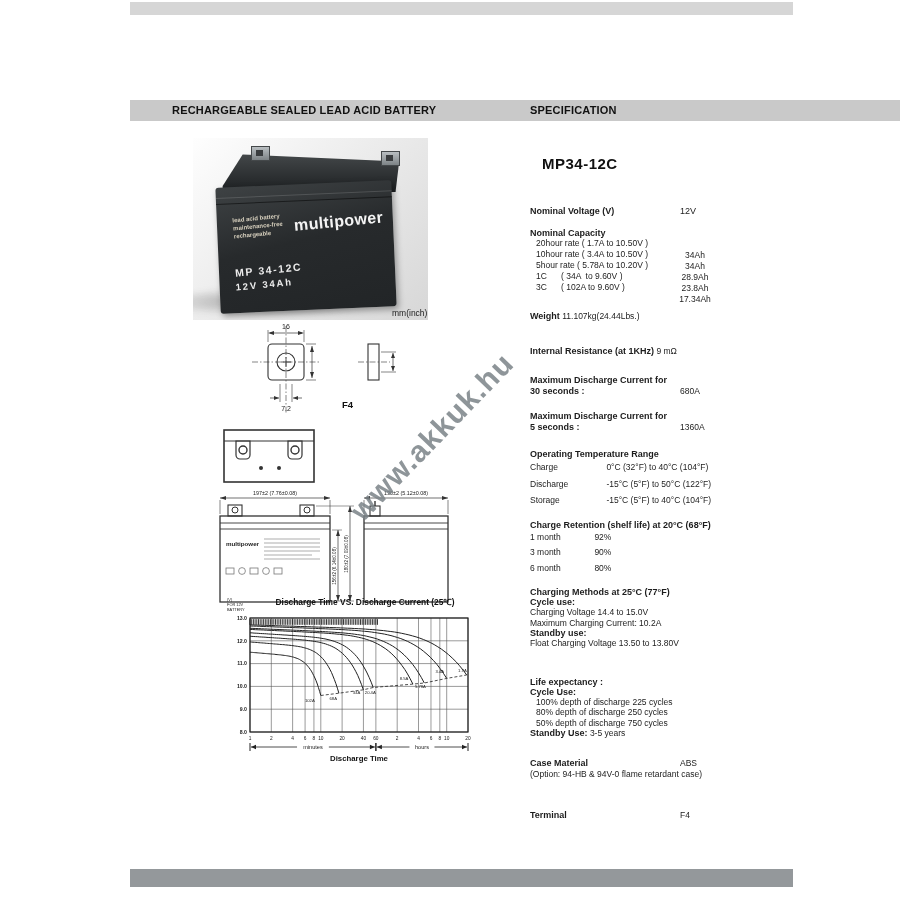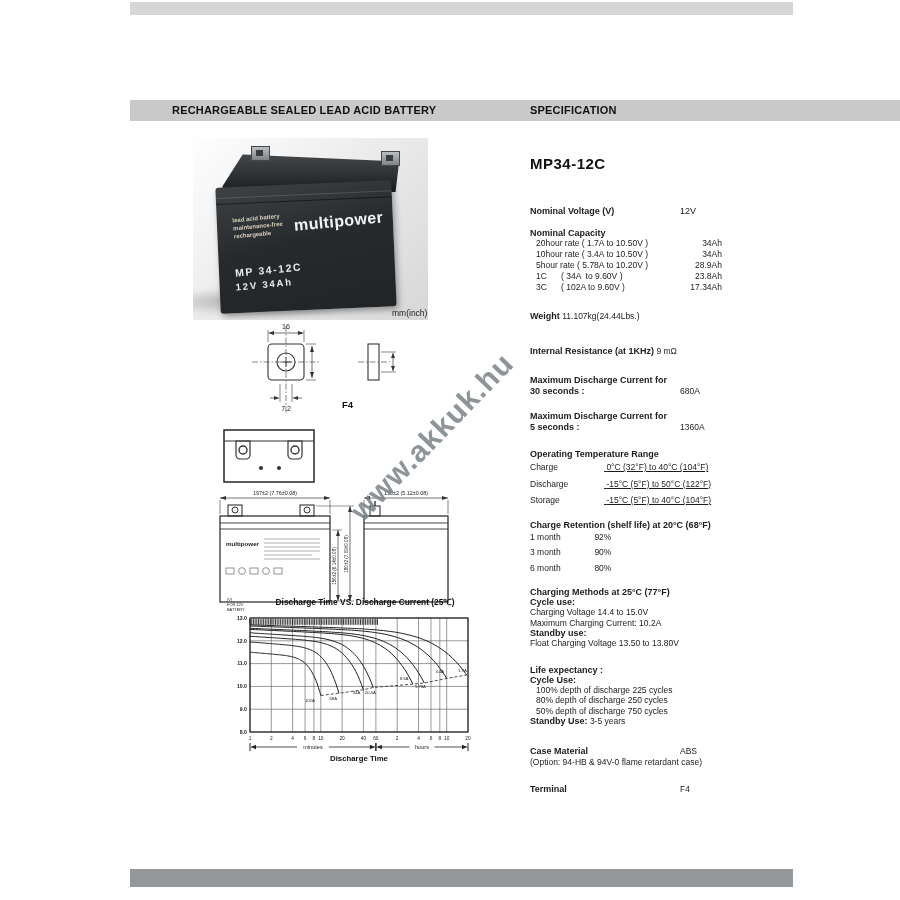--- a/index.html
+++ b/index.html
@@ -46,31 +46,31 @@
   #d-term{left:250px;top:316px;}
   #d-topview{left:222px;top:428px;}
   #d-front{left:212px;top:486px;}
   #d-side{left:350px;top:486px;}
 
   
   .chart{position:absolute;left:226px;top:592px;width:252px;height:182px;}
 
   
   .spec-col{position:absolute;left:530px;top:155px;width:268px;font-size:8.5px;color:#1c1c1c;}
-  .model-title{font-size:15px;font-weight:bold;letter-spacing:.5px;color:#111;margin:0 0 34px 0;}
+  .model-title{font-size:15px;font-weight:bold;letter-spacing:.5px;color:#111;margin:0 0 34px 12px;}
   .srow{position:relative;line-height:11px;}
   .sval{position:absolute;left:150px;top:0;}
-  .svalr{position:absolute;left:138px;top:0;width:54px;text-align:right;}
+  .svalr{position:absolute;left:138px;top:12px;width:54px;text-align:center;}
   .bold{font-weight:bold;}
   .h9{font-size:9px;}
   .sec{margin-bottom:11px;}
   .sub{padding-left:6px;}
   .w70{display:inline-block;width:74px;}
   .w62{display:inline-block;width:62px;}
-  .lh16{line-height:16.5px;text-decoration:underline;}
+  .lh16{line-height:16.5px;}
   .lh15{line-height:15.5px;}
   .lh10{line-height:10.5px;}
 
   
   .watermark{position:absolute;left:300px;top:420px;width:264px;text-align:center;
     transform:rotate(-46deg);font-size:30px;font-weight:bold;letter-spacing:1px;
     color:rgba(122,130,135,.85);pointer-events:none;z-index:50;}
 </style>
 </head>
 <body>
@@ -460,21 +460,21 @@
       <div class="lh15">
         <span class="w62">3 month</span>
         <span>90%</span>
       </div>
       <div class="lh15">
         <span class="w62">6 month</span>
         <span>80%</span>
       </div>
     </div>
 
-    <div class="sec" style="margin-bottom:16px">
+    <div class="sec" style="margin-bottom:28px">
       <div class="bold h9">Charging Methods at 25°C (77°F)</div>
       <div class="bold h9">Cycle use:</div>
       <div class="lh10">Charging Voltage 14.4 to 15.0V</div>
       <div class="lh10">Maximum Charging Current: 10.2A</div>
       <div class="bold h9">Standby use:</div>
       <div class="lh10">Float Charging Voltage 13.50 to 13.80V</div>
     </div>
 
     <div class="sec" style="margin-bottom:20px">
       <div class="bold h9">Life expectancy :</div>
@@ -485,21 +485,21 @@
       <div>
         <span class="bold h9">Standby Use:</span>
         <span>3-5 years</span>
       </div>
     </div>
 
     <div class="srow">
       <span class="bold h9">Case Material</span>
       <span class="sval">ABS</span>
     </div>
-    <div class="srow" style="margin-bottom:16px">(Option: 94-HB &amp; 94V-0 flame retardant case)</div>
+    <div class="srow" style="margin-bottom:30px">(Option: 94-HB &amp; 94V-0 flame retardant case)</div>
 
     <div class="srow">
       <span class="bold h9">Terminal</span>
       <span class="sval">F4</span>
     </div>
   </div>
 
   <div class="watermark">www.akkuk.hu</div>
 
   <div class="footer-bar"></div>

